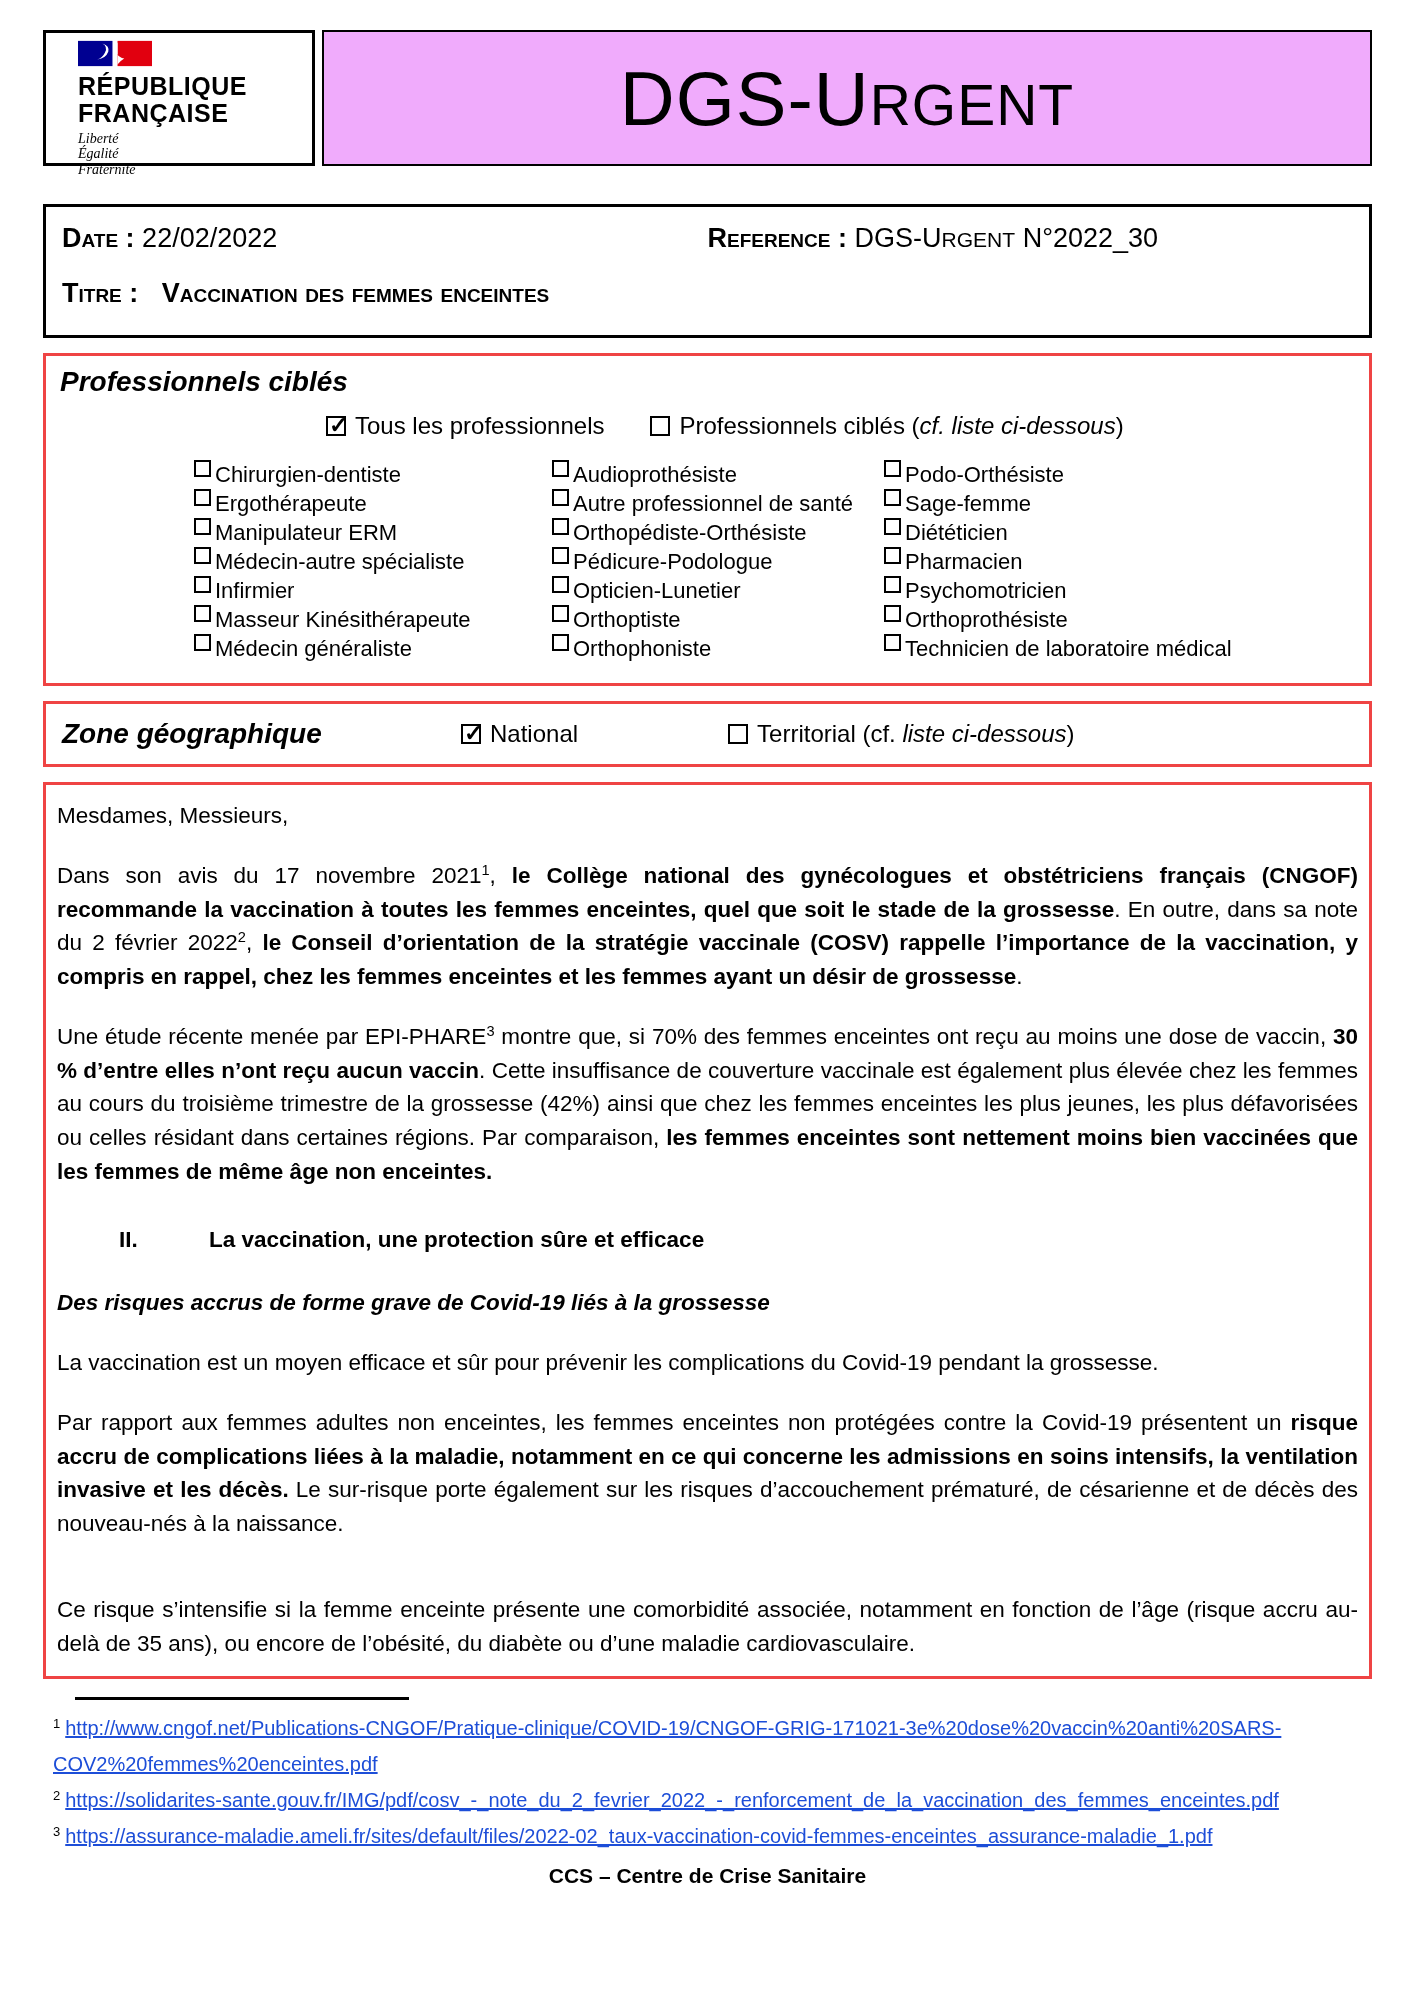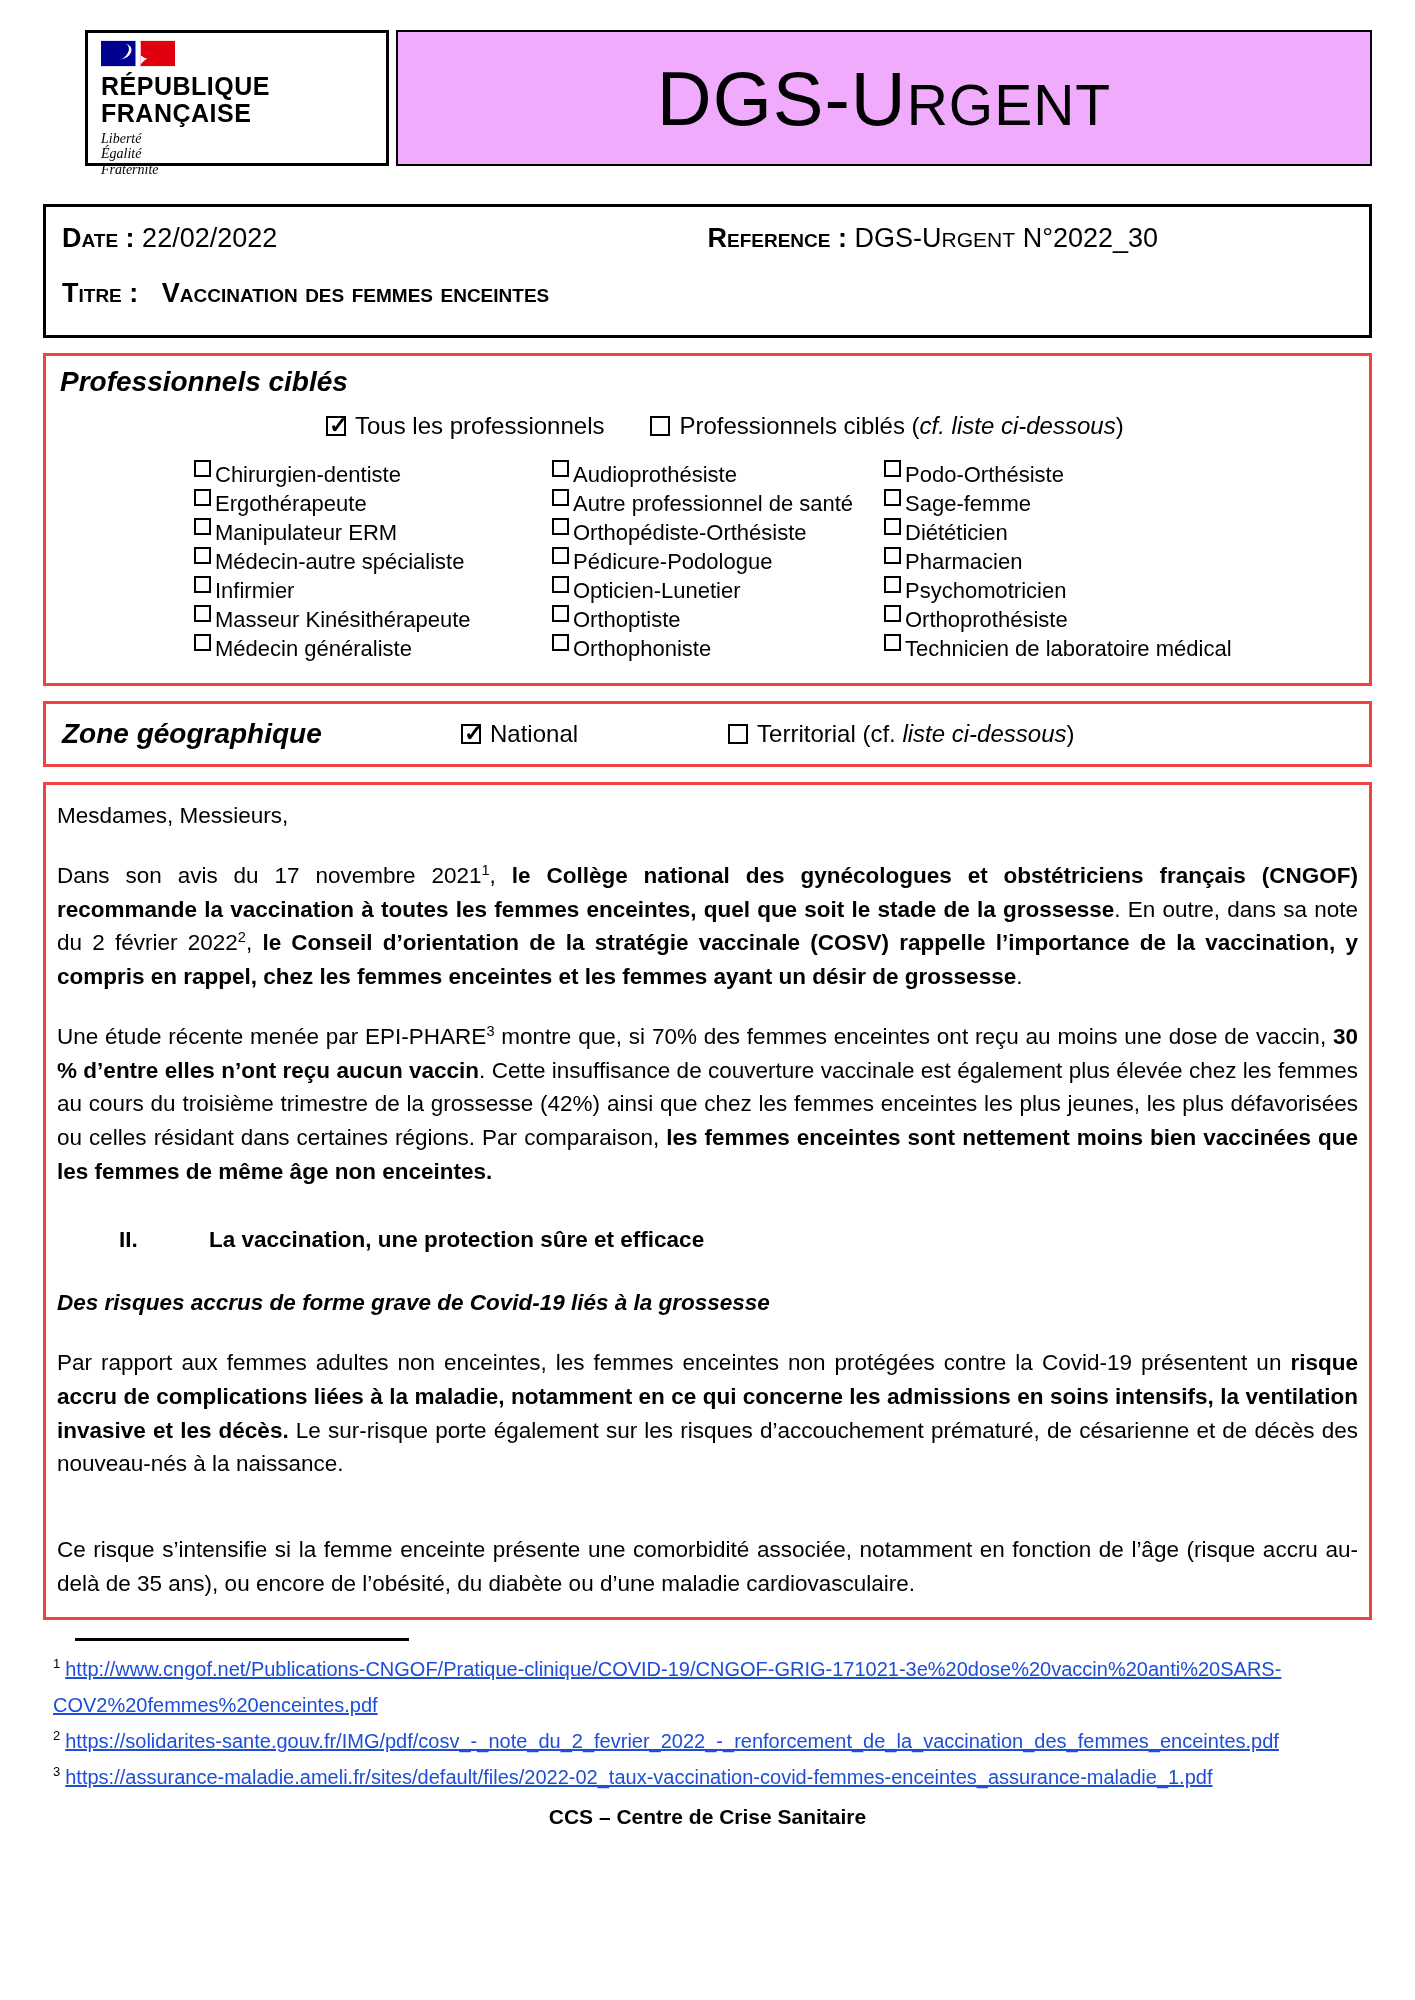--- a/index.html
+++ b/index.html
@@ -13,24 +13,23 @@
     position: relative;
     width: 1415px; height: 2000px;
     padding: 30px 43px 0 43px;
     overflow: hidden;
     background: #fff;
   }
 
   
   .hdr { display: flex; gap: 7px; height: 136px; }
   .logo-box {
-    width: 304px; flex: none;
+    width: 272px; flex: none;
     border: 3px solid #000;
-    padding: 7px 14px 4px 13px;
-    margin-left: 42px;
+    padding: 7px 14px 4px 32px;
   }
   .flag { width: 74px; height: 27px; display: block; margin-bottom: 6px; }
   .rep { font-weight: bold; font-size: 25px; line-height: 1.06; letter-spacing: .5px; }
   .motto {
     font-family: "Liberation Serif", serif;
     font-style: italic; font-size: 14px; line-height: 1.1; margin-top: 5px;
   }
   .banner {
     flex: 1;
     border: 2px solid #000;
@@ -277,20 +276,21 @@
     </span>
   </section>
 
   <section class="sec-box body-box">
     <div>
         <p><span>Mesdames, Messieurs,</span></p>
         <p class="just"><span>Dans son avis du 17 novembre 2021</span><sup>1</sup><span>, </span><span class="b">le Collège national des gynécologues et obstétriciens français (CNGOF) recommande la vaccination à toutes les femmes enceintes, quel que soit le stade de la grossesse</span><span>. En outre, dans sa note du 2 février 2022</span><sup>2</sup><span>, </span><span class="b">le Conseil d’orientation de la stratégie vaccinale (COSV) rappelle l’importance de la vaccination, y compris en rappel, chez les femmes enceintes et les femmes ayant un désir de grossesse</span><span>.</span></p>
         <p class="just"><span>Une étude récente menée par EPI-PHARE</span><sup>3</sup><span> montre que, si 70% des femmes enceintes ont reçu au moins une dose de vaccin, </span><span class="b">30 % d’entre elles n’ont reçu aucun vaccin</span><span>. Cette insuffisance de couverture vaccinale est également plus élevée chez les femmes au cours du troisième trimestre de la grossesse (42%) ainsi que chez les femmes enceintes les plus jeunes, les plus défavorisées ou celles résidant dans certaines régions. Par comparaison, </span><span class="b">les femmes enceintes sont nettement moins bien vaccinées que les femmes de même âge non enceintes.</span></p>
         <div class="heading"><span class="num">II.</span><span>La vaccination, une protection sûre et efficace</span></div>
         <div class="subheading">Des risques accrus de forme grave de Covid-19 liés à la grossesse</div>
+        <p><span>La vaccination est un moyen efficace et sûr pour prévenir les complications du Covid-19 pendant la grossesse.</span></p>
         <p class="just"><span>Par rapport aux femmes adultes non enceintes, les femmes enceintes non protégées contre la Covid-19 présentent un </span><span class="b">risque accru de complications liées à la maladie, notamment en ce qui concerne les admissions en soins intensifs, la ventilation invasive et les décès.</span><span> Le sur-risque porte également sur les risques d’accouchement prématuré, de césarienne et de décès des nouveau-nés à la naissance.</span></p>
         <p class="just"><span>Ce risque s’intensifie si la femme enceinte présente une comorbidité associée, notamment en fonction de l’âge (risque accru au-delà de 35 ans), ou encore de l’obésité, du diabète ou d’une maladie cardiovasculaire.</span></p>
       </div>
   </section>
 
   <div class="fn-sep"></div>
   <div class="footnotes">
       <div class="fn"><sup class="fn-marker">1</sup><a class="fn-link" href="#">http://www.cngof.net/Publications-CNGOF/Pratique-clinique/COVID-19/CNGOF-GRIG-171021-3e%20dose%20vaccin%20anti%20SARS-COV2%20femmes%20enceintes.pdf</a></div>
       <div class="fn"><sup class="fn-marker">2</sup><a class="fn-link" href="#">https://solidarites-sante.gouv.fr/IMG/pdf/cosv_-_note_du_2_fevrier_2022_-_renforcement_de_la_vaccination_des_femmes_enceintes.pdf</a></div>
       <div class="fn"><sup class="fn-marker">3</sup><a class="fn-link" href="#">https://assurance-maladie.ameli.fr/sites/default/files/2022-02_taux-vaccination-covid-femmes-enceintes_assurance-maladie_1.pdf</a></div>

